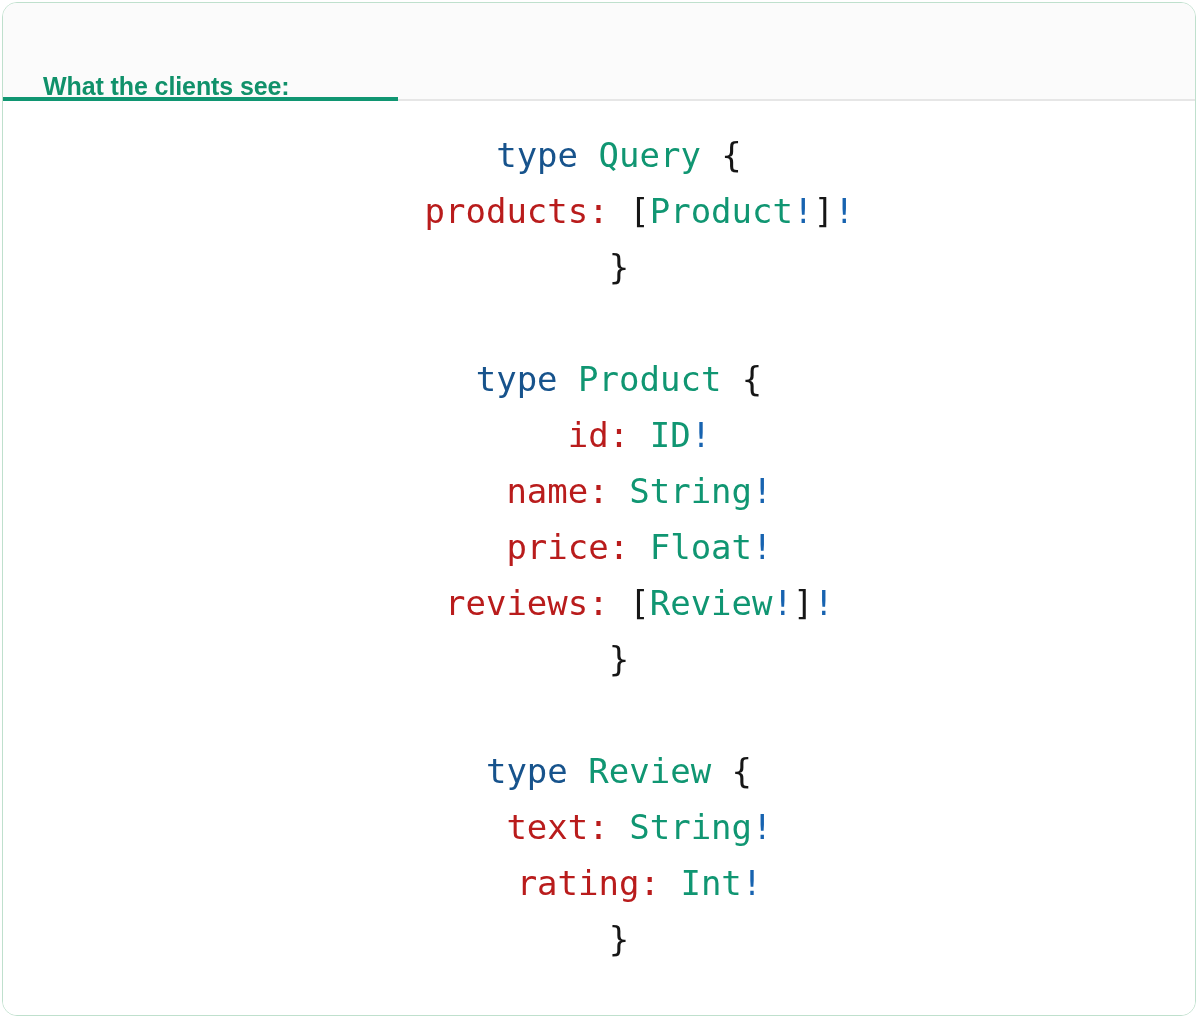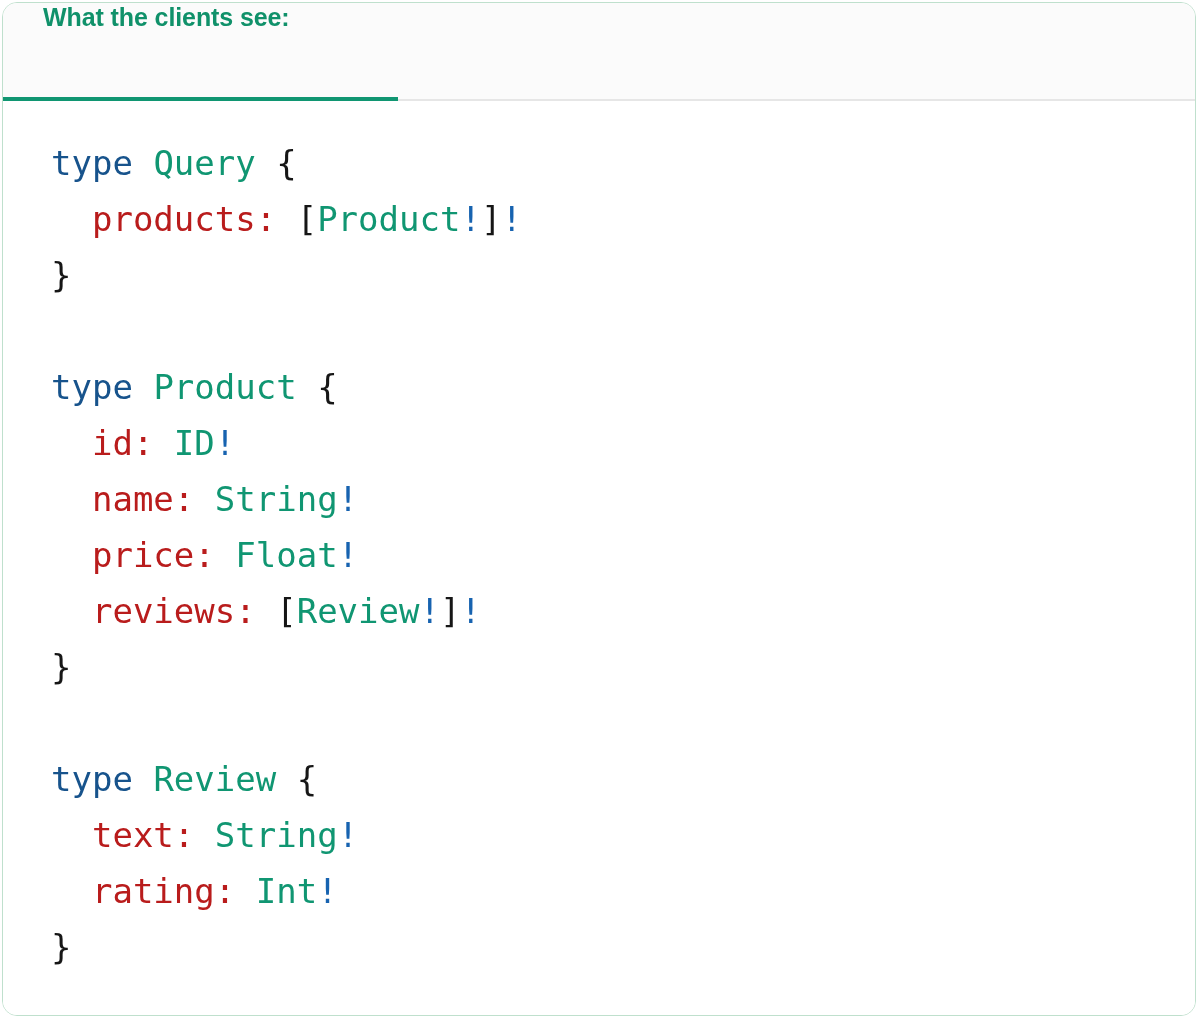--- a/index.html
+++ b/index.html
@@ -43,21 +43,21 @@
     background: #e6e6e6;
   }
   .tab {
     position: absolute;
     left: 0;
     top: 0;
     width: 395px;
     height: 98px;
     box-sizing: border-box;
     display: flex;
-    align-items: flex-start;
+    align-items: flex-end;
     background: transparent;
   }
   .tab-label {
     margin-left: 40px;
     font-size: 25px;
     font-weight: 600;
     letter-spacing: -0.1px;
     color: #10916a;
     white-space: nowrap;
   }
@@ -73,28 +73,29 @@
 
   
   .code-body {
     position: relative;
     background: #ffffff;
     padding: 26px 0 0 0;
     height: 914px;
     box-sizing: border-box;
   }
   pre.code {
-    margin: 8px;
+    margin: 0;
     padding: 0 0 0 40px;
     font-family: "DejaVu Sans Mono", "Liberation Mono", monospace;
     font-size: 34px;
     line-height: 56px;
     white-space: pre;
     color: #161616;
     font-weight: 500;
+    text-align: center;
   }
   .ln { display: block; height: 56px; }
 
   .tok-kw    { color: #17538c; }
   .tok-type  { color: #109672; }
   .tok-field { color: #b91c1c; }
   .tok-punc  { color: #161616; }
   .tok-bang  { color: #1763b0; }
   .tok-brace { color: #161616; }
 </style>

